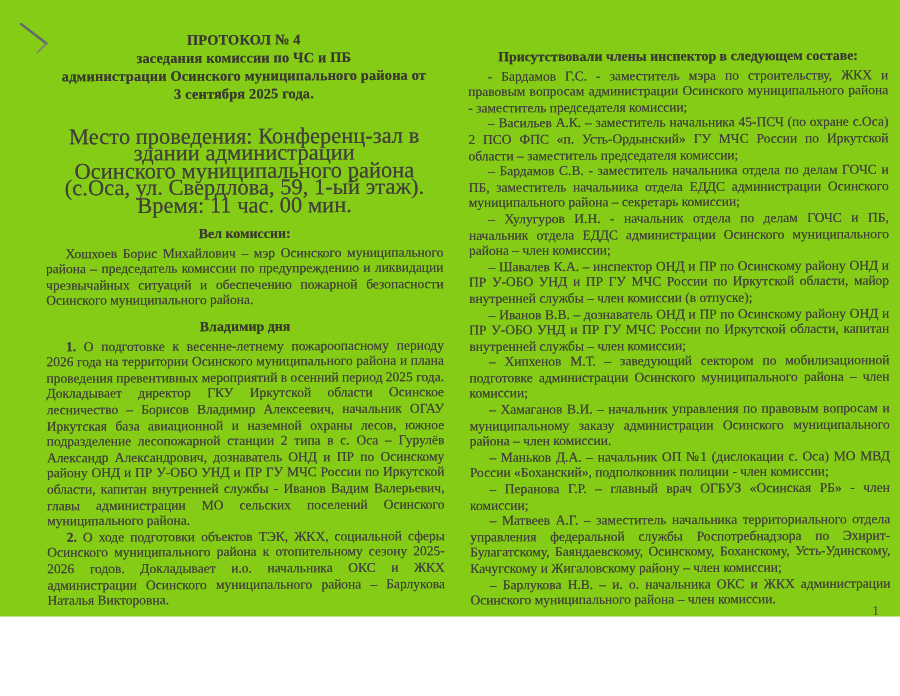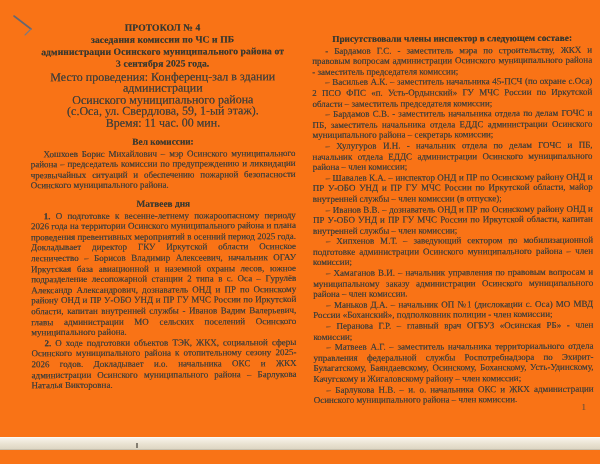--- a/index.html
+++ b/index.html
@@ -5,22 +5,22 @@
   * { box-sizing: border-box; }
   html, body { margin: 0; padding: 0; }
   body {
     width: 600px; height: 464px;
     background: #ffffff;
     font-family: "Liberation Serif", "DejaVu Serif", serif;
     overflow: hidden;
   }
   .scan {
     position: relative;
-    width: 600px; height: 464px;
-    background: #f97316;
+    width: 600px; height: 411px;
+    background: #84cc16;
     overflow: hidden;
     color: #42403b;
   }
   .paper { position: absolute; inset: 0; }
   .columns {
     position: absolute;
     top: 21px; left: 30px; right: 8px;
     display: flex;
     gap: 17px;
     transform: rotate(-0.25deg);
@@ -29,21 +29,21 @@
   .col {
     font-size: 9px;
     line-height: 10.6px;
     text-align: justify;
     text-shadow: 0 0 0.35px rgba(62, 60, 54, 0.75);
   }
   .col-left { flex: 0 0 265px; width: 265px; }
   .col-right { flex: 1; padding-top: 13px; }
   .center { text-align: center; text-indent: 0; }
   .title-block { font-size: 9.6px; line-height: 12px; font-weight: bold; color: #3a392f; letter-spacing: 0.1px; }
-  .info-block { font-size: 12px; line-height: 11.4px; margin-top: 2px; }
+  .info-block { font-size: 15px; line-height: 11.4px; margin-top: 17px; }
   .heading { margin: 8px 0 1px 0; font-size: 9.3px; font-weight: bold; color: #3a392f; }
   p.para { margin: 0; text-indent: 13px; }
   .num { font-weight: bold; }
   .page-number {
     position: absolute;
     right: 14px; top: 402px;
     font-size: 9px; color: #4a4842;
   }
   .pen-mark { position: absolute; left: 6px; top: 8px; }
   .scan-edge {
@@ -79,21 +79,21 @@
         <div class="info-block center">
           <div>Место проведения: Конференц-зал в здании администрации</div>
           <div>Осинского муниципального района</div>
           <div>(с.Оса, ул. Свердлова, 59, 1-ый этаж).</div>
           <div>Время: 11 час. 00 мин.</div>
         </div>
 
         <div class="heading center">Вел комиссии:</div>
         <p class="para">Хошхоев Борис Михайлович – мэр Осинского муниципального района – председатель комиссии по предупреждению и ликвидации чрезвычайных ситуаций и обеспечению пожарной безопасности Осинского муниципального района.</p>
 
-        <div class="heading center">Матвеев дня</div>
+        <div class="heading center">Владимир дня</div>
         <p class="para"><span class="num">1.</span> <span>О подготовке к весенне-летнему пожароопасному периоду 2026 года на территории Осинского муниципального района и плана проведения превентивных мероприятий в осенний период 2025 года. Докладывает директор ГКУ Иркутской области Осинское лесничество – Борисов Владимир Алексеевич, начальник ОГАУ Иркутская база авиационной и наземной охраны лесов, южное подразделение лесопожарной станции 2 типа в с. Оса – Гурулёв Александр Александрович, дознаватель ОНД и ПР по Осинскому району ОНД и ПР У-ОБО УНД и ПР ГУ МЧС России по Иркутской области, капитан внутренней службы - Иванов Вадим Валерьевич, главы администрации МО сельских поселений Осинского муниципального района.</span></p>
         <p class="para"><span class="num">2.</span> <span>О ходе подготовки объектов ТЭК, ЖКХ, социальной сферы Осинского муниципального района к отопительному сезону 2025-2026 годов. Докладывает и.о. начальника ОКС и ЖКХ администрации Осинского муниципального района – Барлукова Наталья Викторовна.</span></p>
       </div>
 
       <div class="col col-right">
         <div class="heading center" style="margin-top:0;">Присутствовали члены инспектор в следующем составе:</div>
         <p class="para">- Бардамов Г.С. -  заместитель мэра по строительству, ЖКХ и правовым вопросам  администрации Осинского муниципального района - заместитель председателя комиссии;</p>
         <p class="para">–  Васильев А.К. – заместитель начальника 45-ПСЧ (по охране с.Оса) 2 ПСО ФПС «п. Усть-Ордынский» ГУ МЧС России по Иркутской области – заместитель председателя комиссии;</p>
         <p class="para">–  Бардамов С.В. -  заместитель начальника отдела по делам ГОЧС и ПБ, заместитель начальника отдела ЕДДС администрации Осинского муниципального района – секретарь комиссии;</p>
         <p class="para">–  Хулугуров И.Н. -  начальник отдела по делам ГОЧС и ПБ, начальник отдела ЕДДС администрации Осинского муниципального района – член комиссии;</p>

